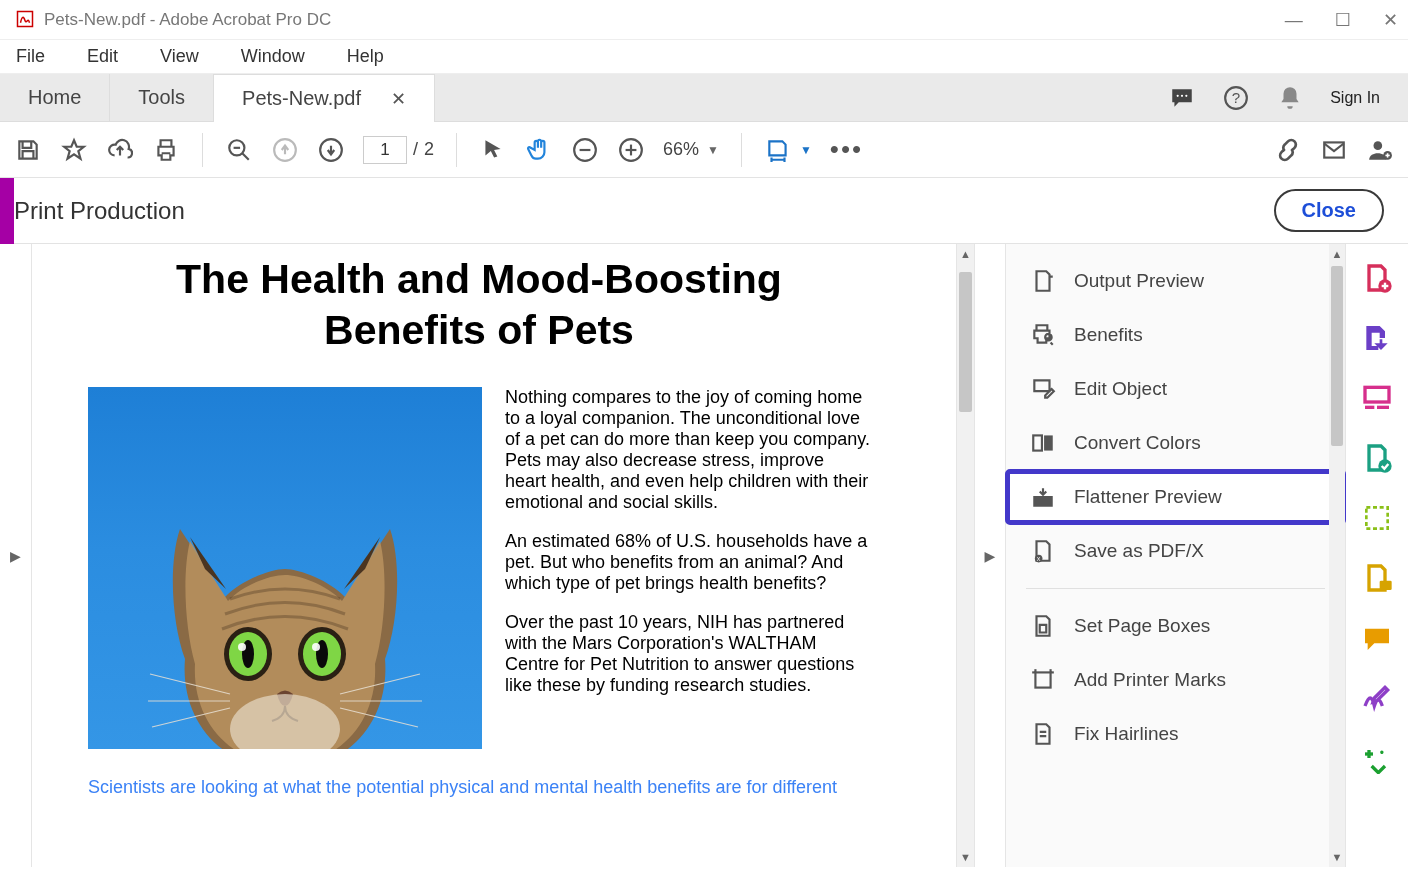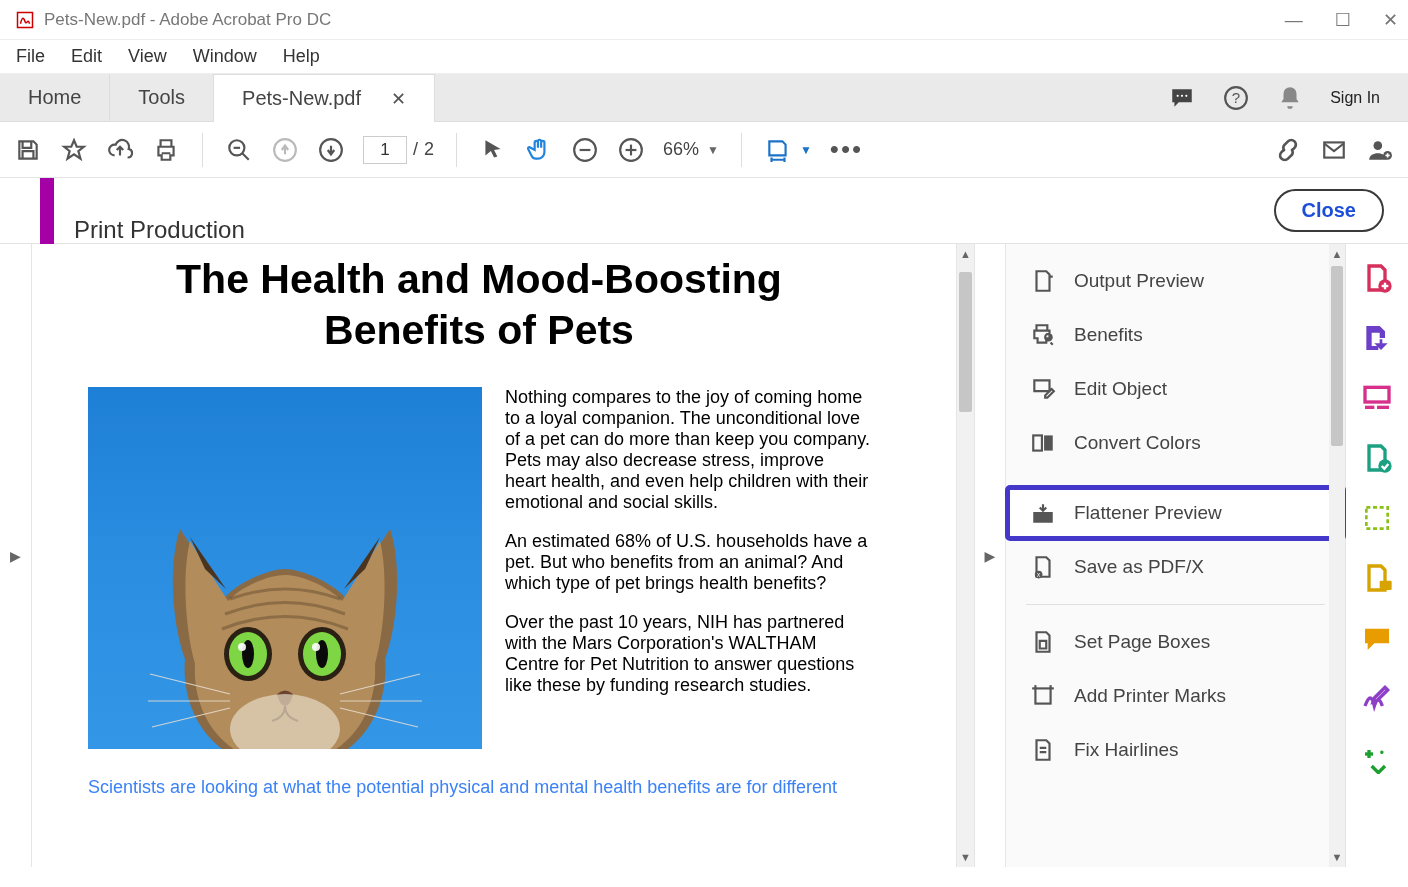--- a/index.html
+++ b/index.html
@@ -15,30 +15,30 @@
   }
   
   .titlebar {
     height: 40px;
     display: flex;
     align-items: center;
     justify-content: space-between;
     padding: 0 10px 0 16px;
     border-bottom: 1px solid #eee;
   }
-  .titlebar-left { display: flex; align-items: center; gap: 10px; color: #777; font-size: 17px; }
+  .titlebar-left { display: flex; gap: 10px; color: #777; font-size: 17px; }
   .app-icon { width: 18px; height: 18px; }
   .win-controls { display: flex; gap: 32px; color: #777; }
   .win-controls span { font-size: 18px; line-height: 1; }
   
   .menubar {
     height: 34px;
     display: flex;
     align-items: center;
-    gap: 26px;
+    gap: 42px;
     padding: 0 16px;
     font-size: 18px;
     color: #333;
     border-bottom: 1px solid #eee;
   }
   .menubar span { cursor: default; }
   
   .tabbar {
     height: 48px;
     display: flex;
@@ -109,21 +109,21 @@
   
   .contextbar {
     height: 66px;
     display: flex;
     align-items: center;
     justify-content: space-between;
     padding-right: 24px;
     border-bottom: 1px solid #e3e3e3;
   }
   .context-left {
-    display: flex; align-items: flex-end; gap: 20px; padding-left: 40px;
+    display: flex; align-items: center; 
   }
   .purple-stripe {
     width: 14px;
     height: 66px;
     background: #a500a5;
   }
   .context-title { font-size: 24px; color: #333; }
   .close-btn {
     border: 2px solid #3a3a3a;
     border-radius: 999px;
@@ -261,21 +261,20 @@
     gap: 18px;
     padding: 14px 18px 14px 24px;
     font-size: 19px;
     color: #444;
   }
   .rp-item.highlighted {
     outline: 5px solid #4338ca;
     outline-offset: -4px;
     border-radius: 4px;
     background: #fff;
-    margin-top: 16px;
   }
   .rp-icon {
     width: 26px; height: 26px;
     display: flex; align-items: center; justify-content: center;
     color: #555;
     flex-shrink: 0;
   }
   .rp-divider {
     height: 0;
     border-top: 1px solid #e0e0e0;

